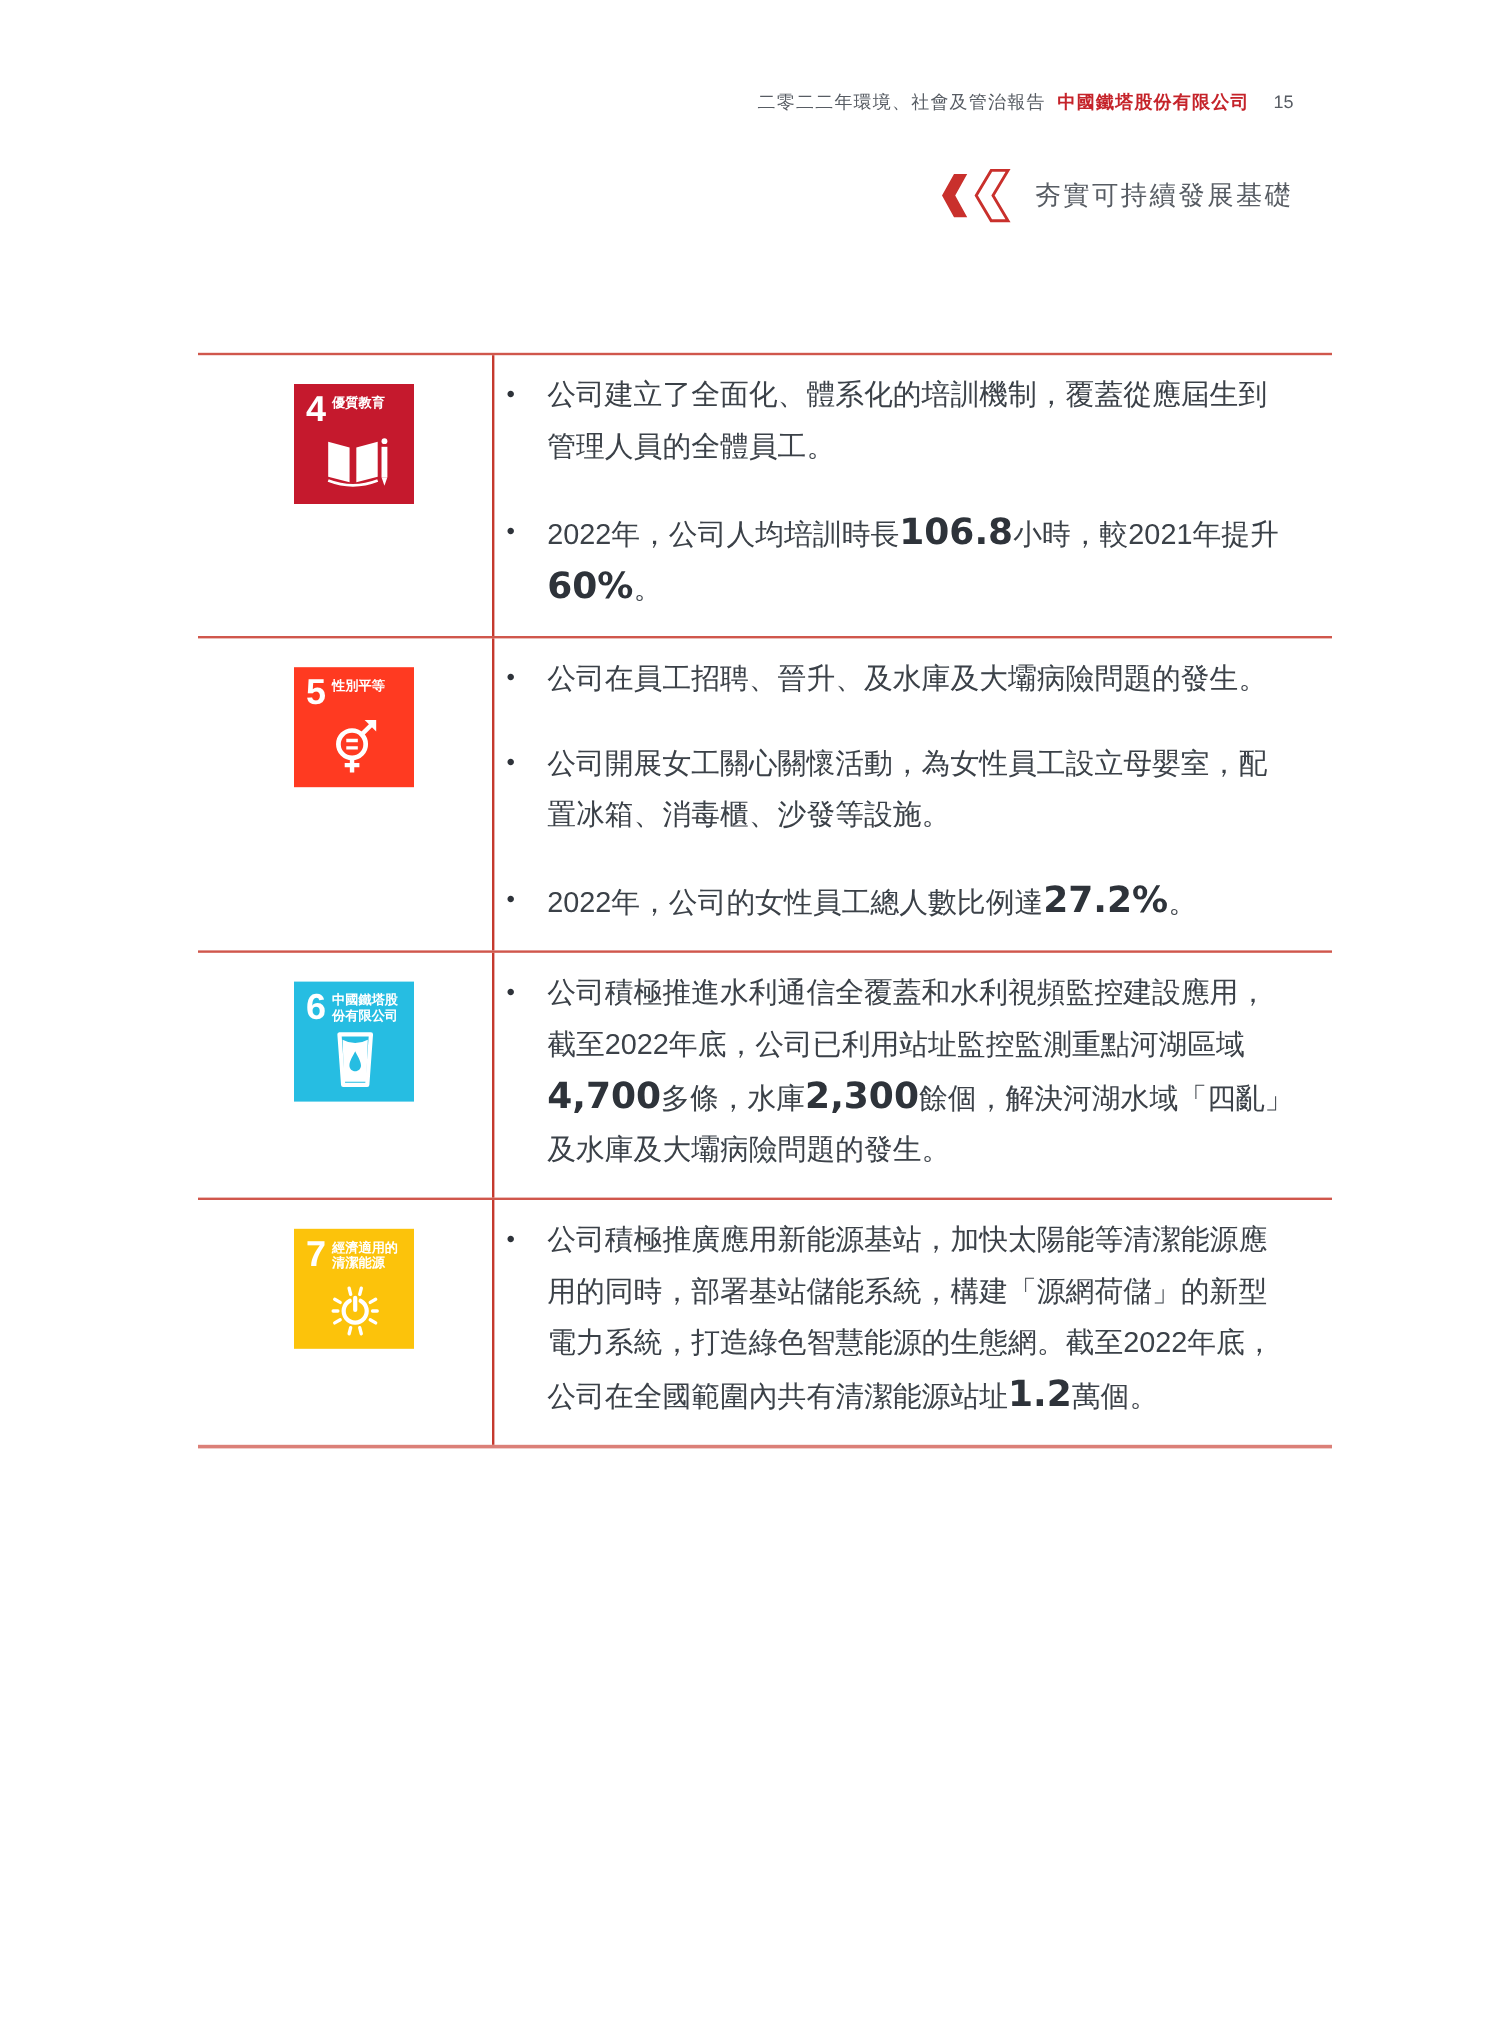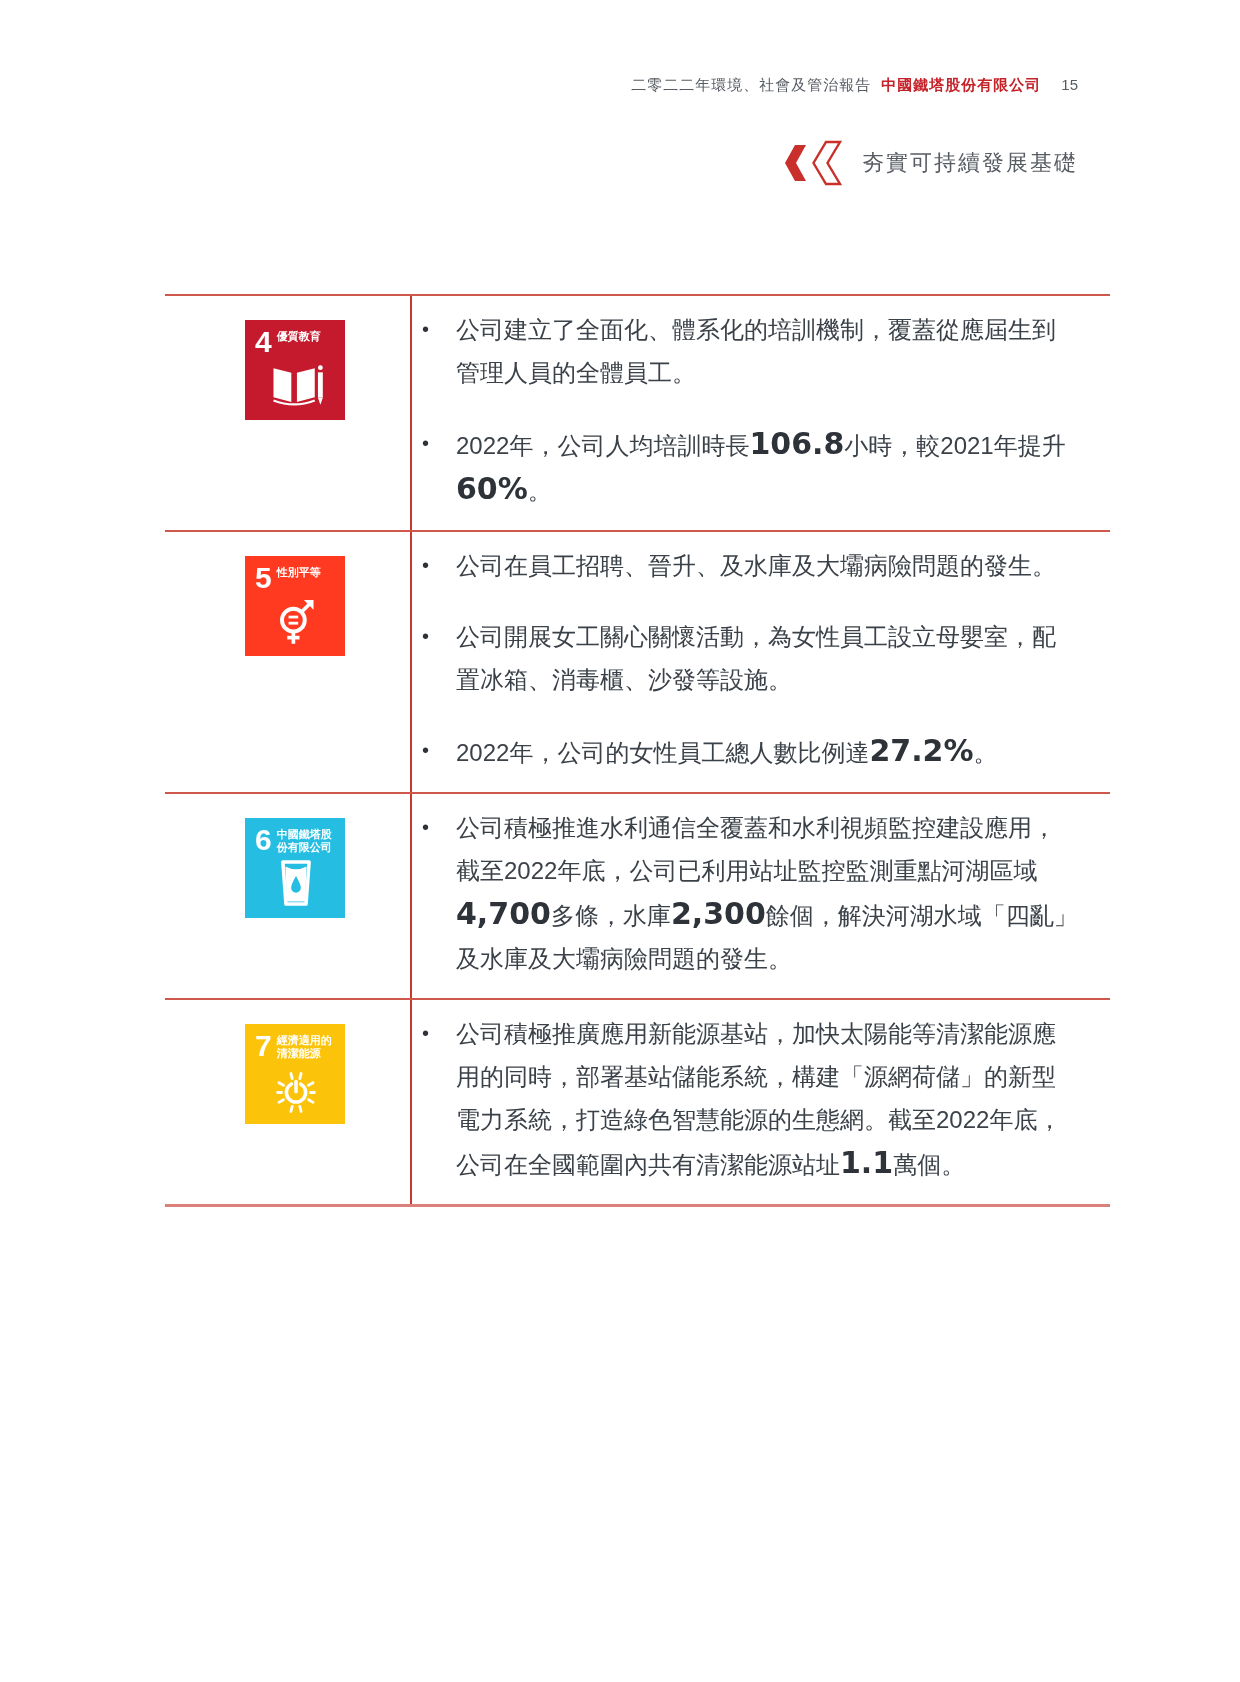--- a/index.html
+++ b/index.html
@@ -197,17 +197,17 @@
       <line x1="36.3" y1="51.9" x2="37.8" y2="57.7"></line>
       <line x1="27.7" y1="51.9" x2="26.2" y2="57.7"></line>
     </g>
   </svg>
           </div>
       </div>
     </div>
     <div class="text-cell">
         <div class="bullet">
           <span class="dot">•</span>
-          <span class="btext">公司積極推廣應用新能源基站，加快太陽能等清潔能源應用的同時，部署基站儲能系統，構建「源網荷儲」的新型電力系統，打造綠色智慧能源的生態網。截至2022年底，公司在全國範圍內共有清潔能源站址<b>1.1</b>萬個。</span>
+          <span class="btext">公司積極推廣應用新能源基站，加快太陽能等清潔能源應用的同時，部署基站儲能系統，構建「源網荷儲」的新型電力系統，打造綠色智慧能源的生態網。截至2022年底，公司在全國範圍內共有清潔能源站址<b>1.2</b>萬個。</span>
         </div>
       </div>
   </div>
   </div>
 
 </body></html>

